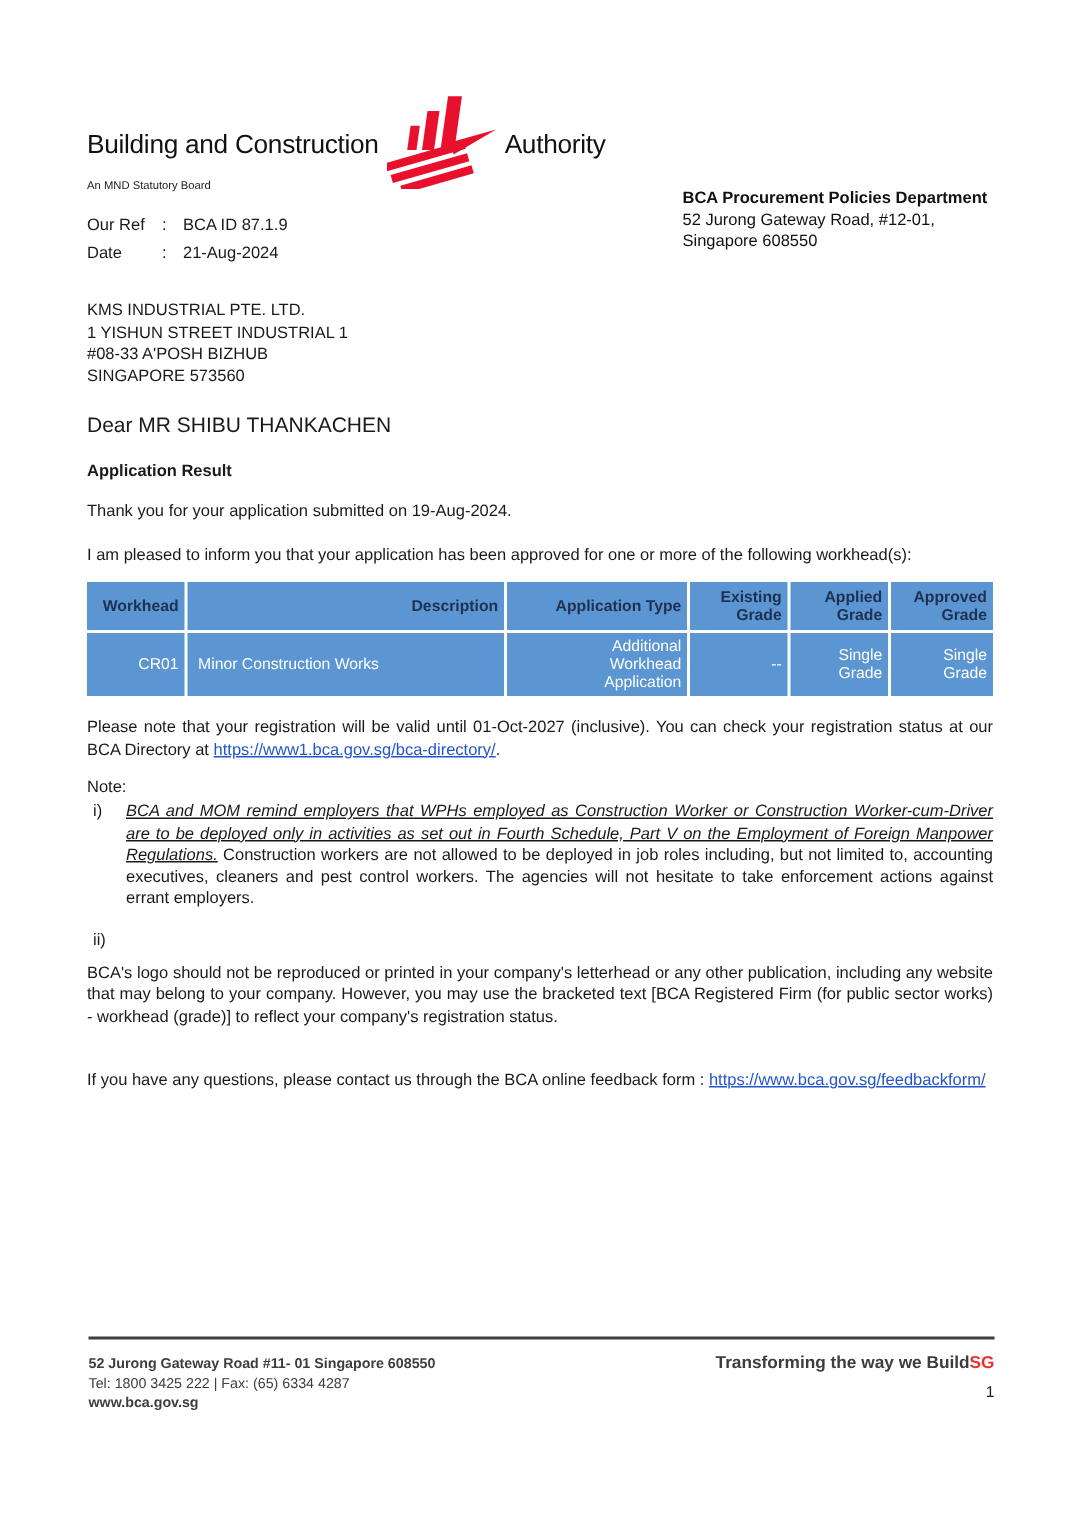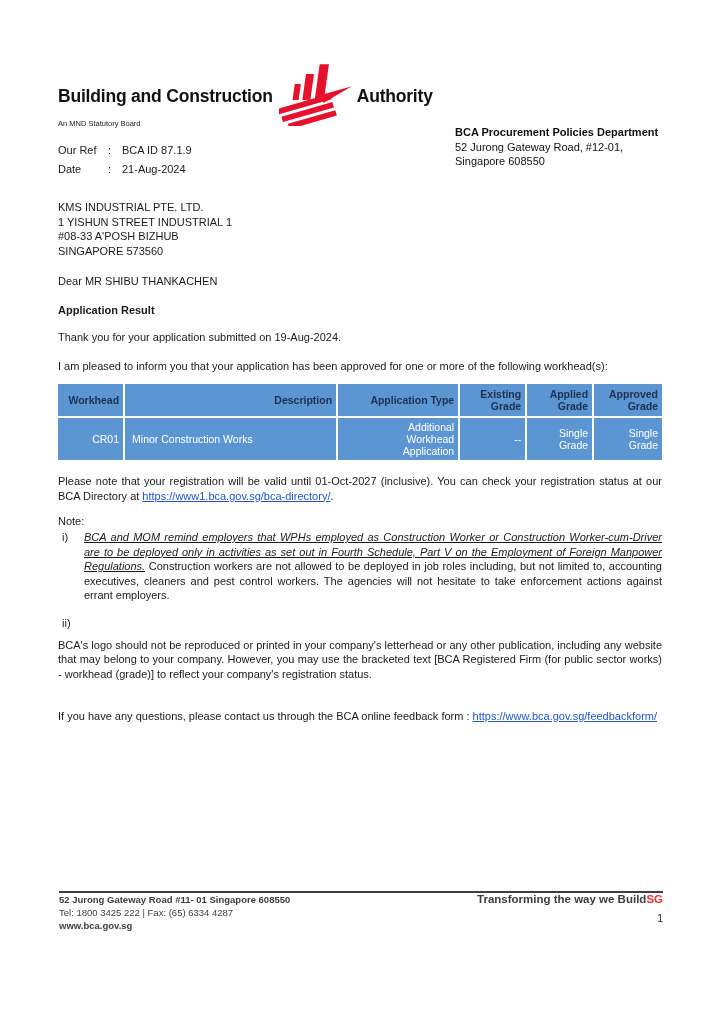--- a/index.html
+++ b/index.html
@@ -10,38 +10,38 @@
     margin: 0 auto;
     background: #ffffff;
     font-family: "Liberation Sans", sans-serif;
     color: #1a1a1a;
     overflow: hidden;
   }
   .content { padding: 74px 60px 0 58px; }
 
   
   .logo-row { display: flex; align-items: center; height: 44px; }
-  .logo-text { font-size: 17.5px; font-weight: bold; color: #111; letter-spacing: -0.2px; white-space: nowrap; }
+  .logo-text { font-size: 17.5px; font-weight: normal; color: #111; letter-spacing: -0.2px; white-space: nowrap; }
   .logo-mark { width: 74px; height: 62px; margin: -10px 4px -8px 6px; flex: 0 0 auto; }
   .logo-sub { font-size: 7.5px; color: #222; margin-top: 1px; }
 
   .ref-block { margin-top: 13px; font-size: 11px; }
   .ref-row { display: flex; line-height: 19px; }
   .ref-label { width: 50px; }
   .ref-colon { width: 14px; }
 
   .dept-block {
     position: absolute; left: 455px; top: 125px;
     font-size: 11px; line-height: 14.5px; color: #111;
   }
   .dept-name { font-weight: bold; }
 
   
   .recipient { margin-top: 21px; font-size: 11px; line-height: 14.5px; }
-  .salutation { margin-top: 17px; font-size: 11px; }
+  .salutation { margin-top: 17px; font-size: 14px; }
   .subject { margin-top: 17px; font-size: 11px; font-weight: bold; }
 
   .para { font-size: 11px; line-height: 14.5px; margin-top: 14px; }
   .justify { text-align: justify; }
 
   a.doc-link { color: #2255cc; text-decoration: underline; cursor: pointer; }
 
   
   .workhead-table-wrap { margin-top: 11px; }
   table.workhead-table {
@@ -84,21 +84,21 @@
   .note-body { flex: 1; text-align: justify; }
   .italic-underline { font-style: italic; text-decoration: underline; }
 
   .feedback { margin-top: 29px; font-size: 11px; }
 
   
   .footer {
     position: absolute;
     left: 59px; right: 59px; top: 891px;
     border-top: 2px solid #3f3f3f;
-    padding-top: 0;
+    padding-top: 10px;
     color: #3d3d3d;
   }
   .footer-cols { display: flex; justify-content: space-between; }
   .footer-left { font-size: 9.5px; line-height: 13px; }
   .footer-addr { font-weight: bold; }
   .footer-site { font-weight: bold; }
   .footer-right { text-align: right; }
   .tagline { font-size: 11.5px; font-weight: bold; color: #3d3d3d; }
   .tagline .sg { color: #e8302f; }
   .page-num { font-size: 10.5px; margin-top: 7px; color: #222; }

